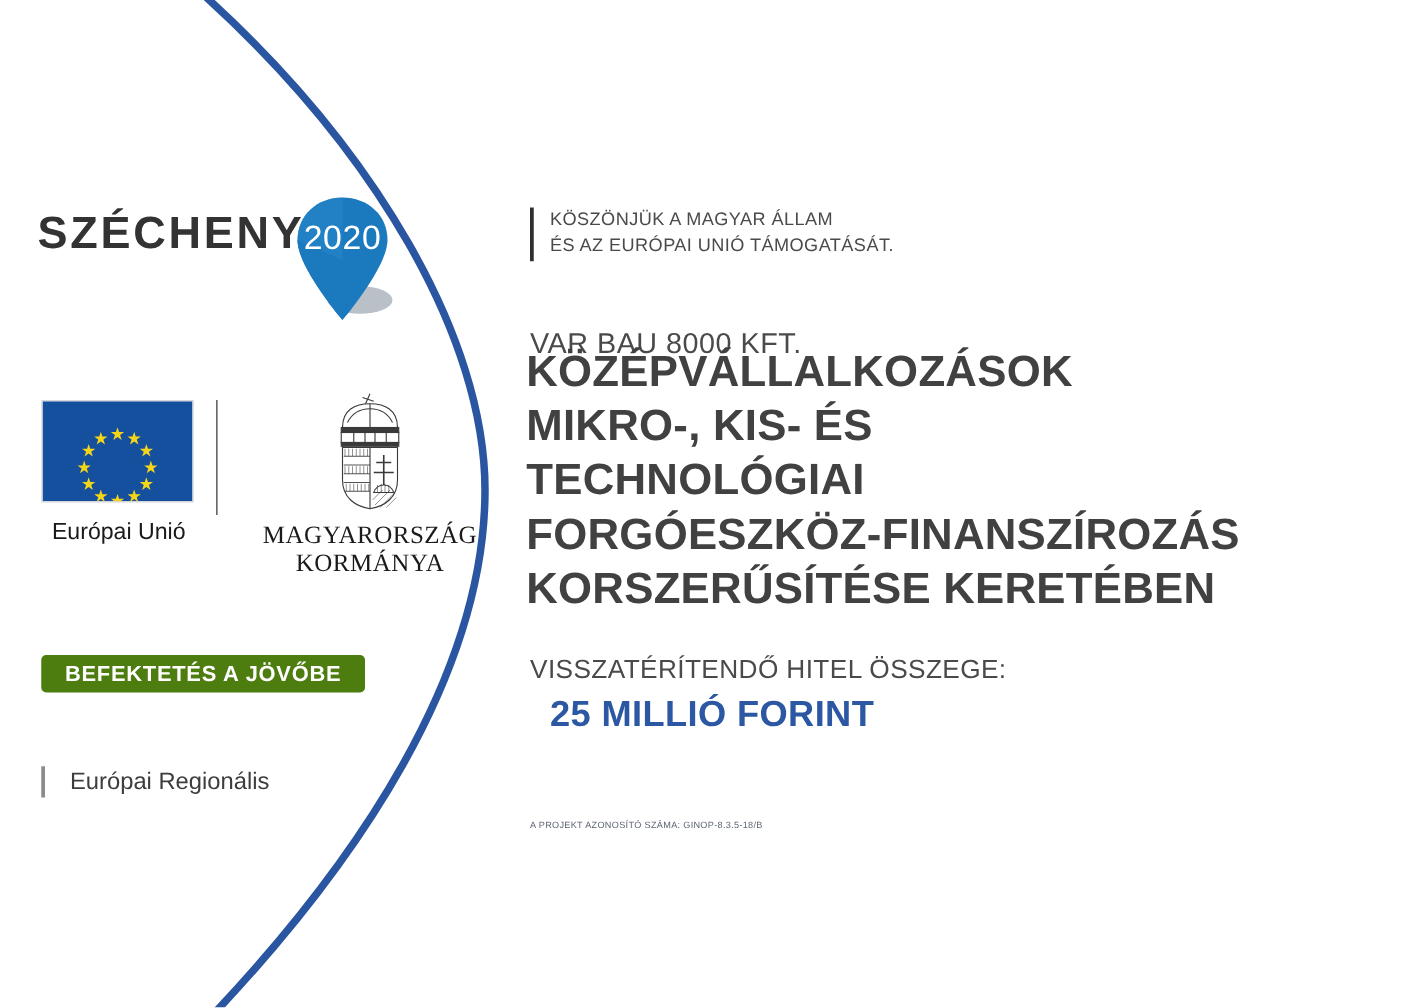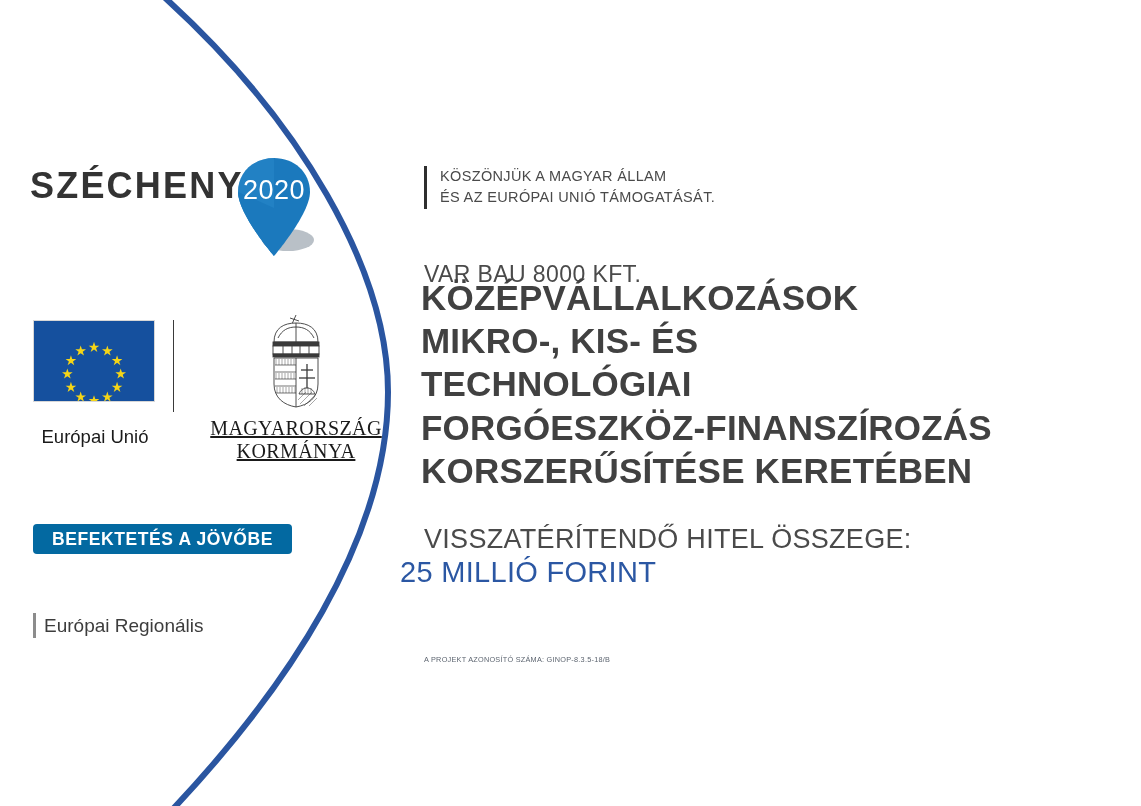--- a/index.html
+++ b/index.html
@@ -70,21 +70,21 @@
     width: 128px;
   }
   .eu-flag {
     width: 122px;
     height: 82px;
     display: block;
     border: 1px solid #d7d7d7;
     box-sizing: border-box;
   }
   .eu-caption {
-    margin-top: 24px;
+    margin-top: 12px;
     font-size: 18.5px;
     color: #1a1a1a;
     text-align: center;
     width: 124px;
     line-height: 1.15;
   }
   .logo-divider {
     position: absolute;
     left: 140px;
     top: 0px;
@@ -105,48 +105,47 @@
     width: 68px;
     height: 98px;
   }
   .hu-caption {
     margin-top: 7px;
     font-family: "Liberation Serif", serif;
     font-size: 20px;
     color: #1a1a1a;
     line-height: 1.16;
     letter-spacing: 0.4px;
-    text-decoration: underline;
   }
   .hu-caption .l1 { display: block; }
   .hu-caption .l2 { display: block; }
 
   .invest-badge {
     position: absolute;
     left: 33px;
     top: 524px;
     width: 259px;
     height: 30px;
-    background: #0369a1;
+    background: #4d7c0f;
     border-radius: 4px;
     color: #ffffff;
     font-size: 17.5px;
     font-weight: bold;
     letter-spacing: 0.6px;
     display: flex;
     align-items: center;
     justify-content: center;
     box-sizing: border-box;
   }
 
   .erdf-block {
     position: absolute;
     left: 33px;
     top: 613px;
-    padding-left: 8px;
+    padding-left: 20px;
     border-left: 3px solid #8c8c8c;
   }
   .erdf-block .line {
     font-size: 19px;
     color: #3d3d3d;
     line-height: 1.33;
     white-space: nowrap;
   }
 
   
@@ -188,31 +187,31 @@
     color: #414141;
     line-height: 1.235;
     letter-spacing: 0.2px;
     white-space: nowrap;
   }
 
   .amount-label {
     position: absolute;
     left: 424px;
     top: 524px;
-    font-size: 27px;
+    font-size: 21px;
     color: #4a4a4a;
     letter-spacing: 0.3px;
     white-space: nowrap;
   }
   .amount-value {
     position: absolute;
-    left: 400px;
+    left: 440px;
     top: 556px;
     font-size: 29px;
-    font-weight: normal;
+    font-weight: bold;
     color: #2b57a3;
     letter-spacing: 0.3px;
     white-space: nowrap;
   }
 
   .project-id {
     position: absolute;
     left: 424px;
     top: 655px;
     font-size: 7.3px;

